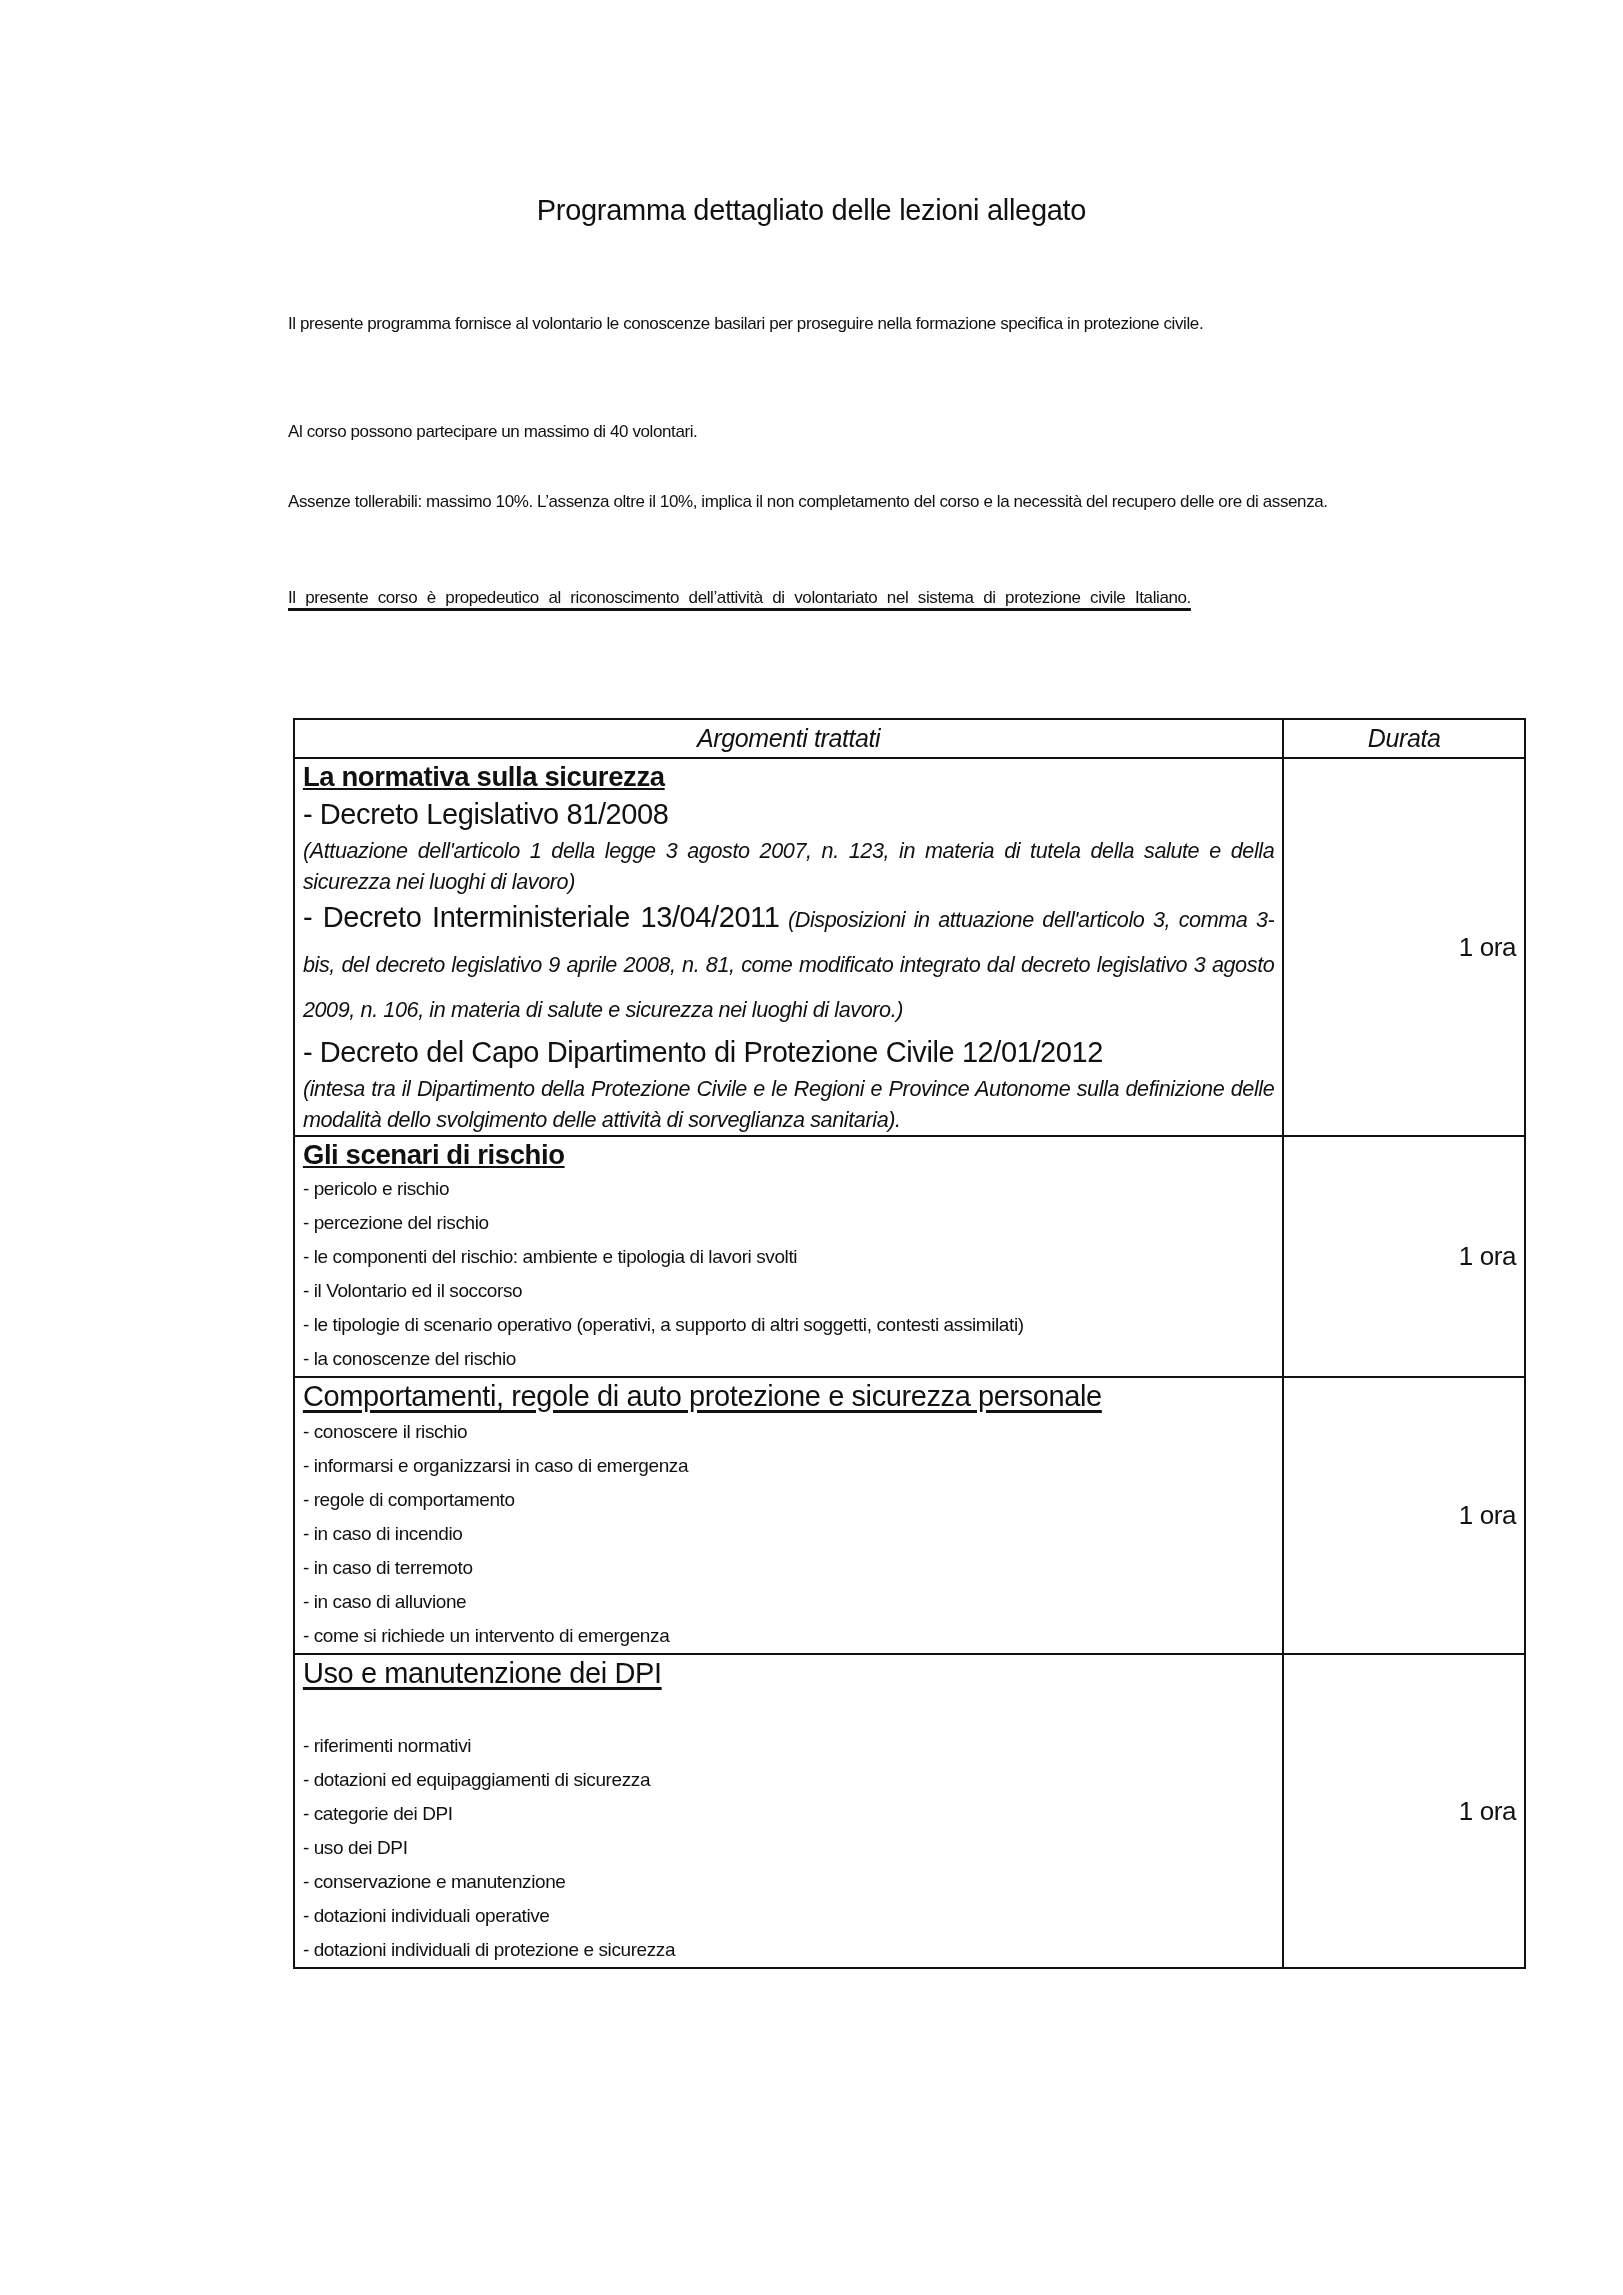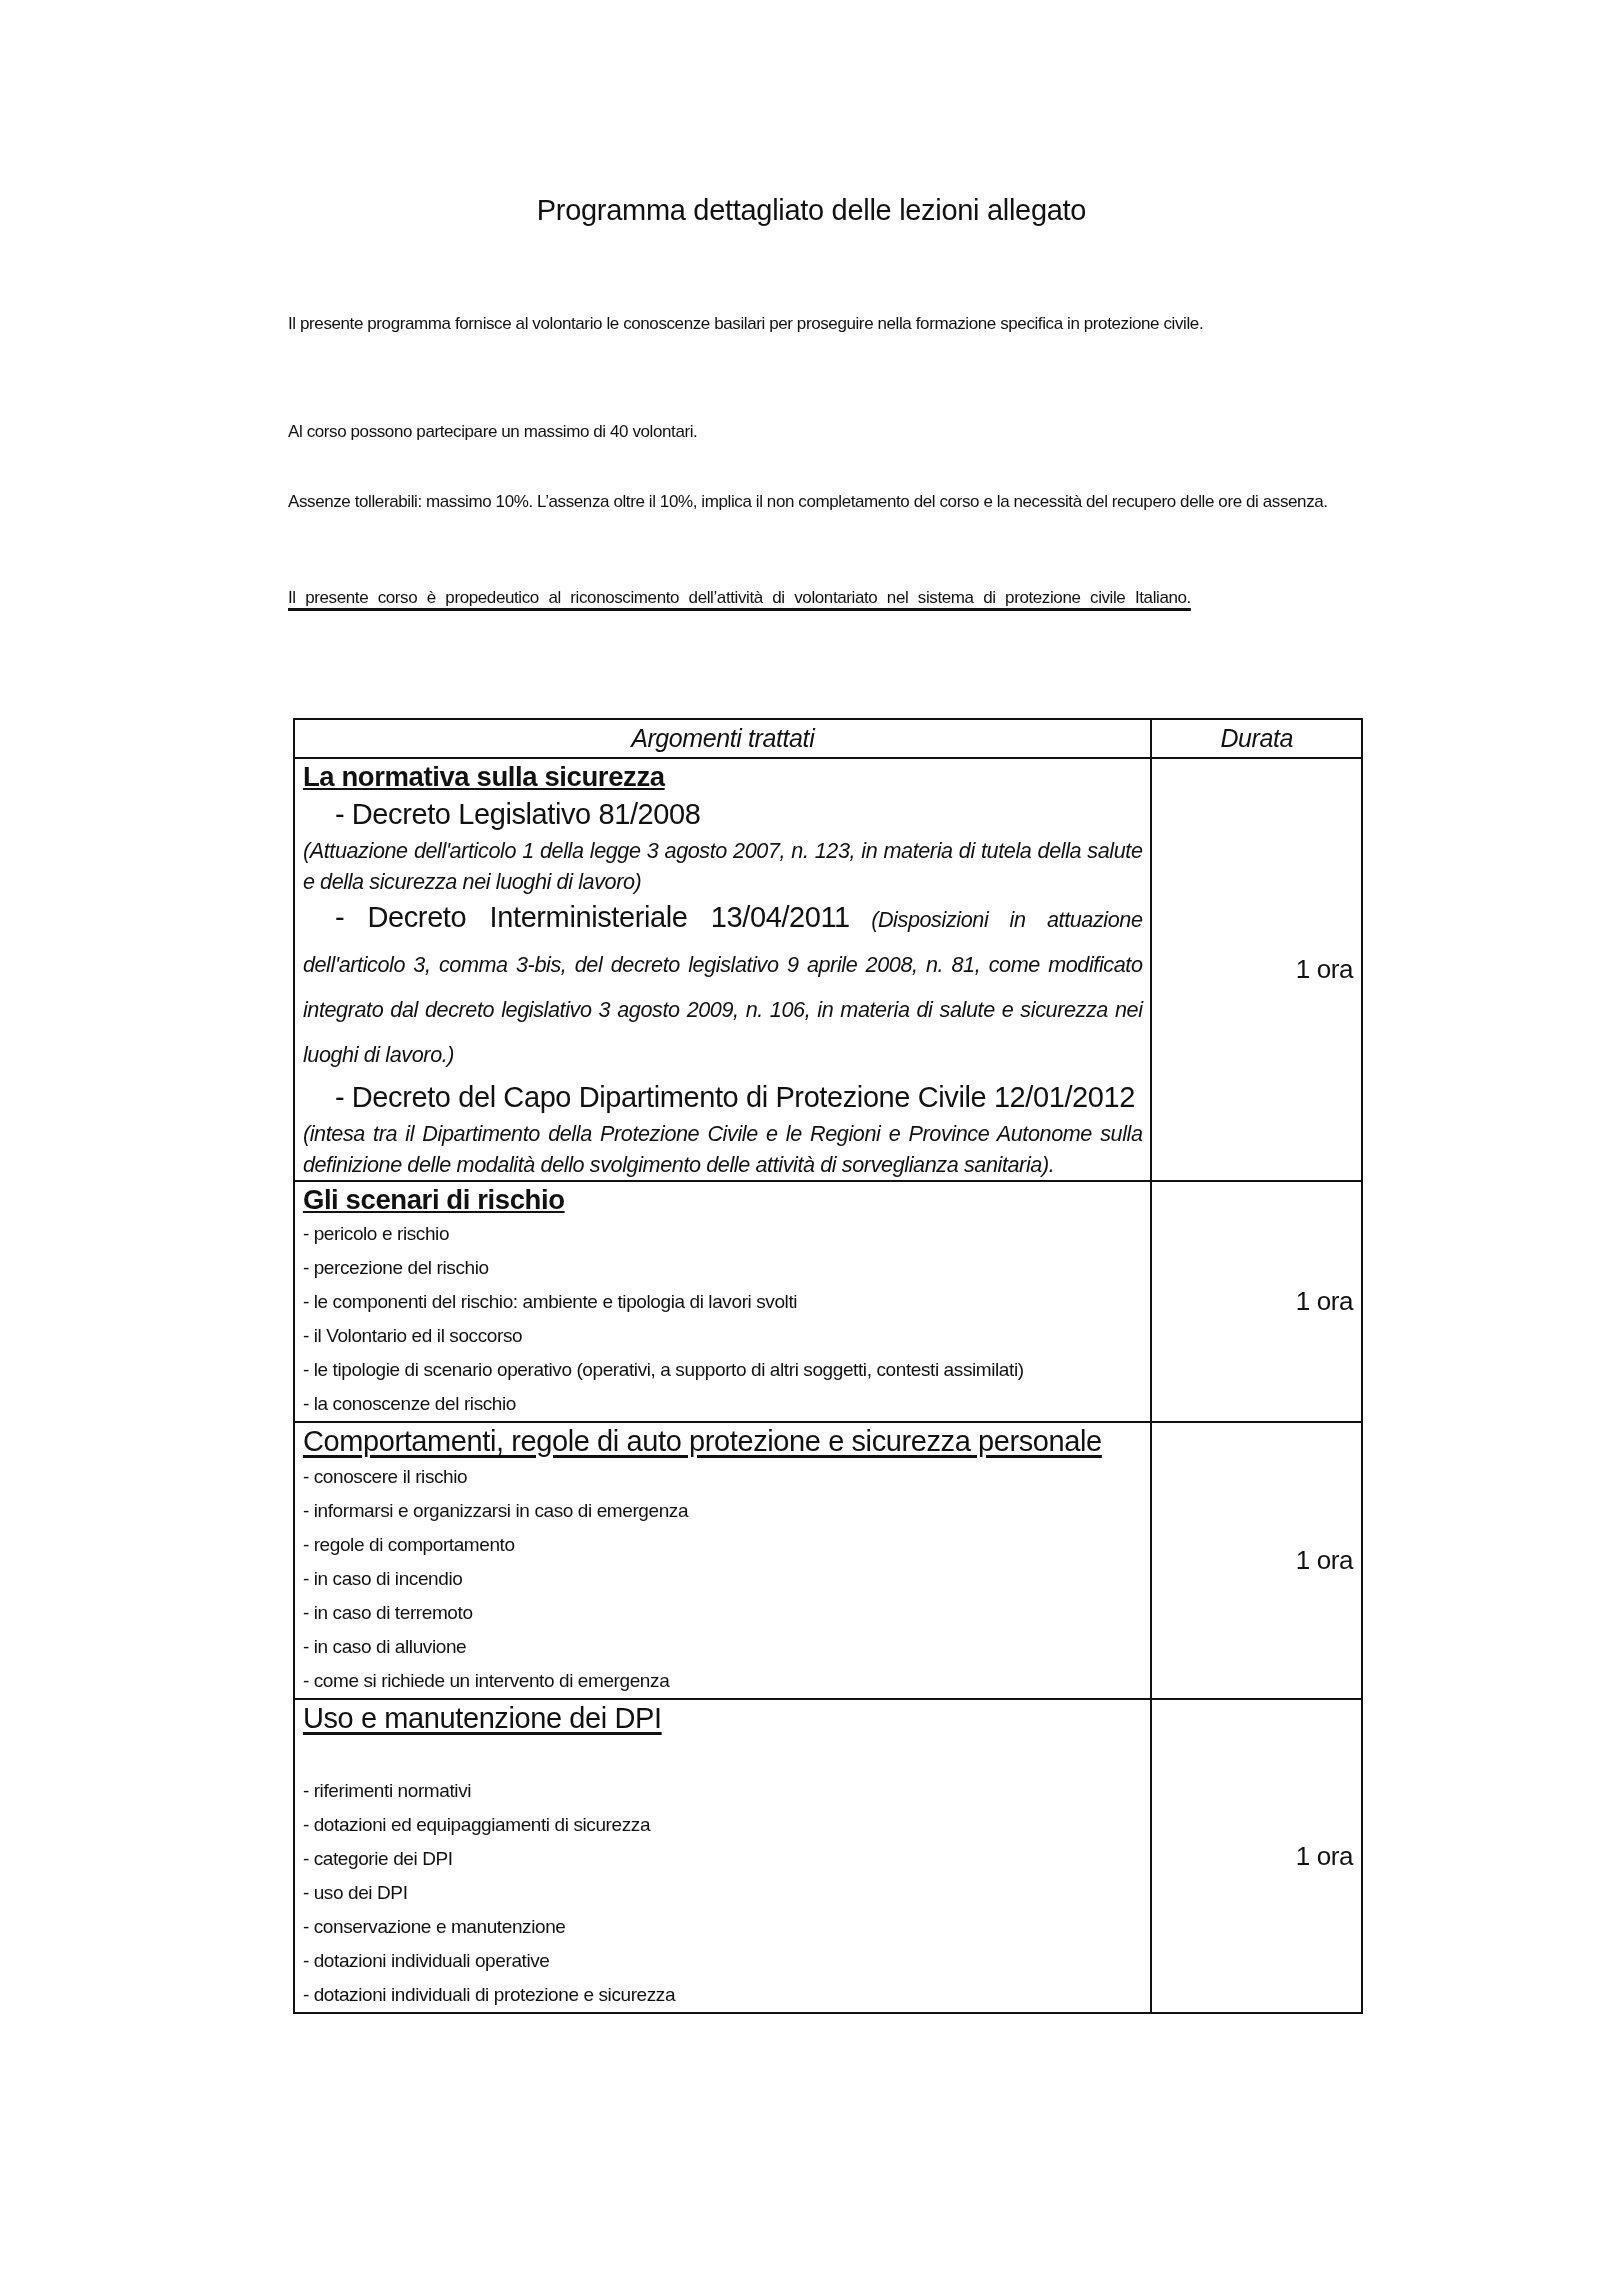--- a/index.html
+++ b/index.html
@@ -7,31 +7,31 @@
          font-family: "Liberation Sans", "DejaVu Sans", sans-serif; }
   .page-title { position: absolute; left: 0; width: 1623px; top: 194px; text-align: center;
                 font-size: 29px; letter-spacing: -0.3px; }
   .para { position: absolute; left: 288px; width: 1188px; font-size: 17px; line-height: 42px;
           letter-spacing: -0.4px; margin: 0; }
   .p1 { top: 303px; }
   .p2 { top: 411px; }
   .p3 { top: 481px; }
   .p4 { top: 577px; text-decoration: underline; text-decoration-thickness: 2.6px; text-underline-offset: 5.2px;
         text-align: justify; text-align-last: left; word-spacing: 5.2px; }
-  table.prog { position: absolute; left: 293px; top: 718px; width: 1070px; border-collapse: collapse;
+  table.prog { position: absolute; left: 293px; top: 718px; width: 1233px; border-collapse: collapse;
                font-size: 25px; letter-spacing: -0.4px; }
   table.prog td, table.prog th { border: 2px solid #111; vertical-align: top; padding: 0 7.9px; }
   table.prog th { font-weight: normal; font-style: italic; height: 37px; font-size: 25px; vertical-align: middle; }
   .col-topic { width: 857px; }
   .col-dur { width: 196px; }
   .dur { vertical-align: middle !important; text-align: right; font-size: 26px; }
   .sec-title-bold { font-weight: bold; font-size: 27.5px; line-height: 35px; text-decoration: underline; }
   .sec-title-ul { font-size: 29px; line-height: 37px; text-decoration: underline; text-decoration-thickness: 2.6px; text-underline-offset: 3.9px; }
   .item { line-height: 34px; font-size: 19px; }
-  .decree { font-size: 29px; line-height: 41px; margin-left: 32px; }
+  .decree { font-size: 29px; line-height: 41px; }
   .note { font-style: italic; font-size: 21.6px; line-height: 31px; text-align: justify; }
   .note-wide { line-height: 45px; }
   .gap { height: 37px; }
 </style>
 </head>
 <body>
 
 <div class="page-title">Programma dettagliato delle lezioni allegato</div>
 
 <p class="para p1">Il presente programma fornisce al volontario le conoscenze basilari per proseguire nella formazione specifica in protezione civile.</p>

